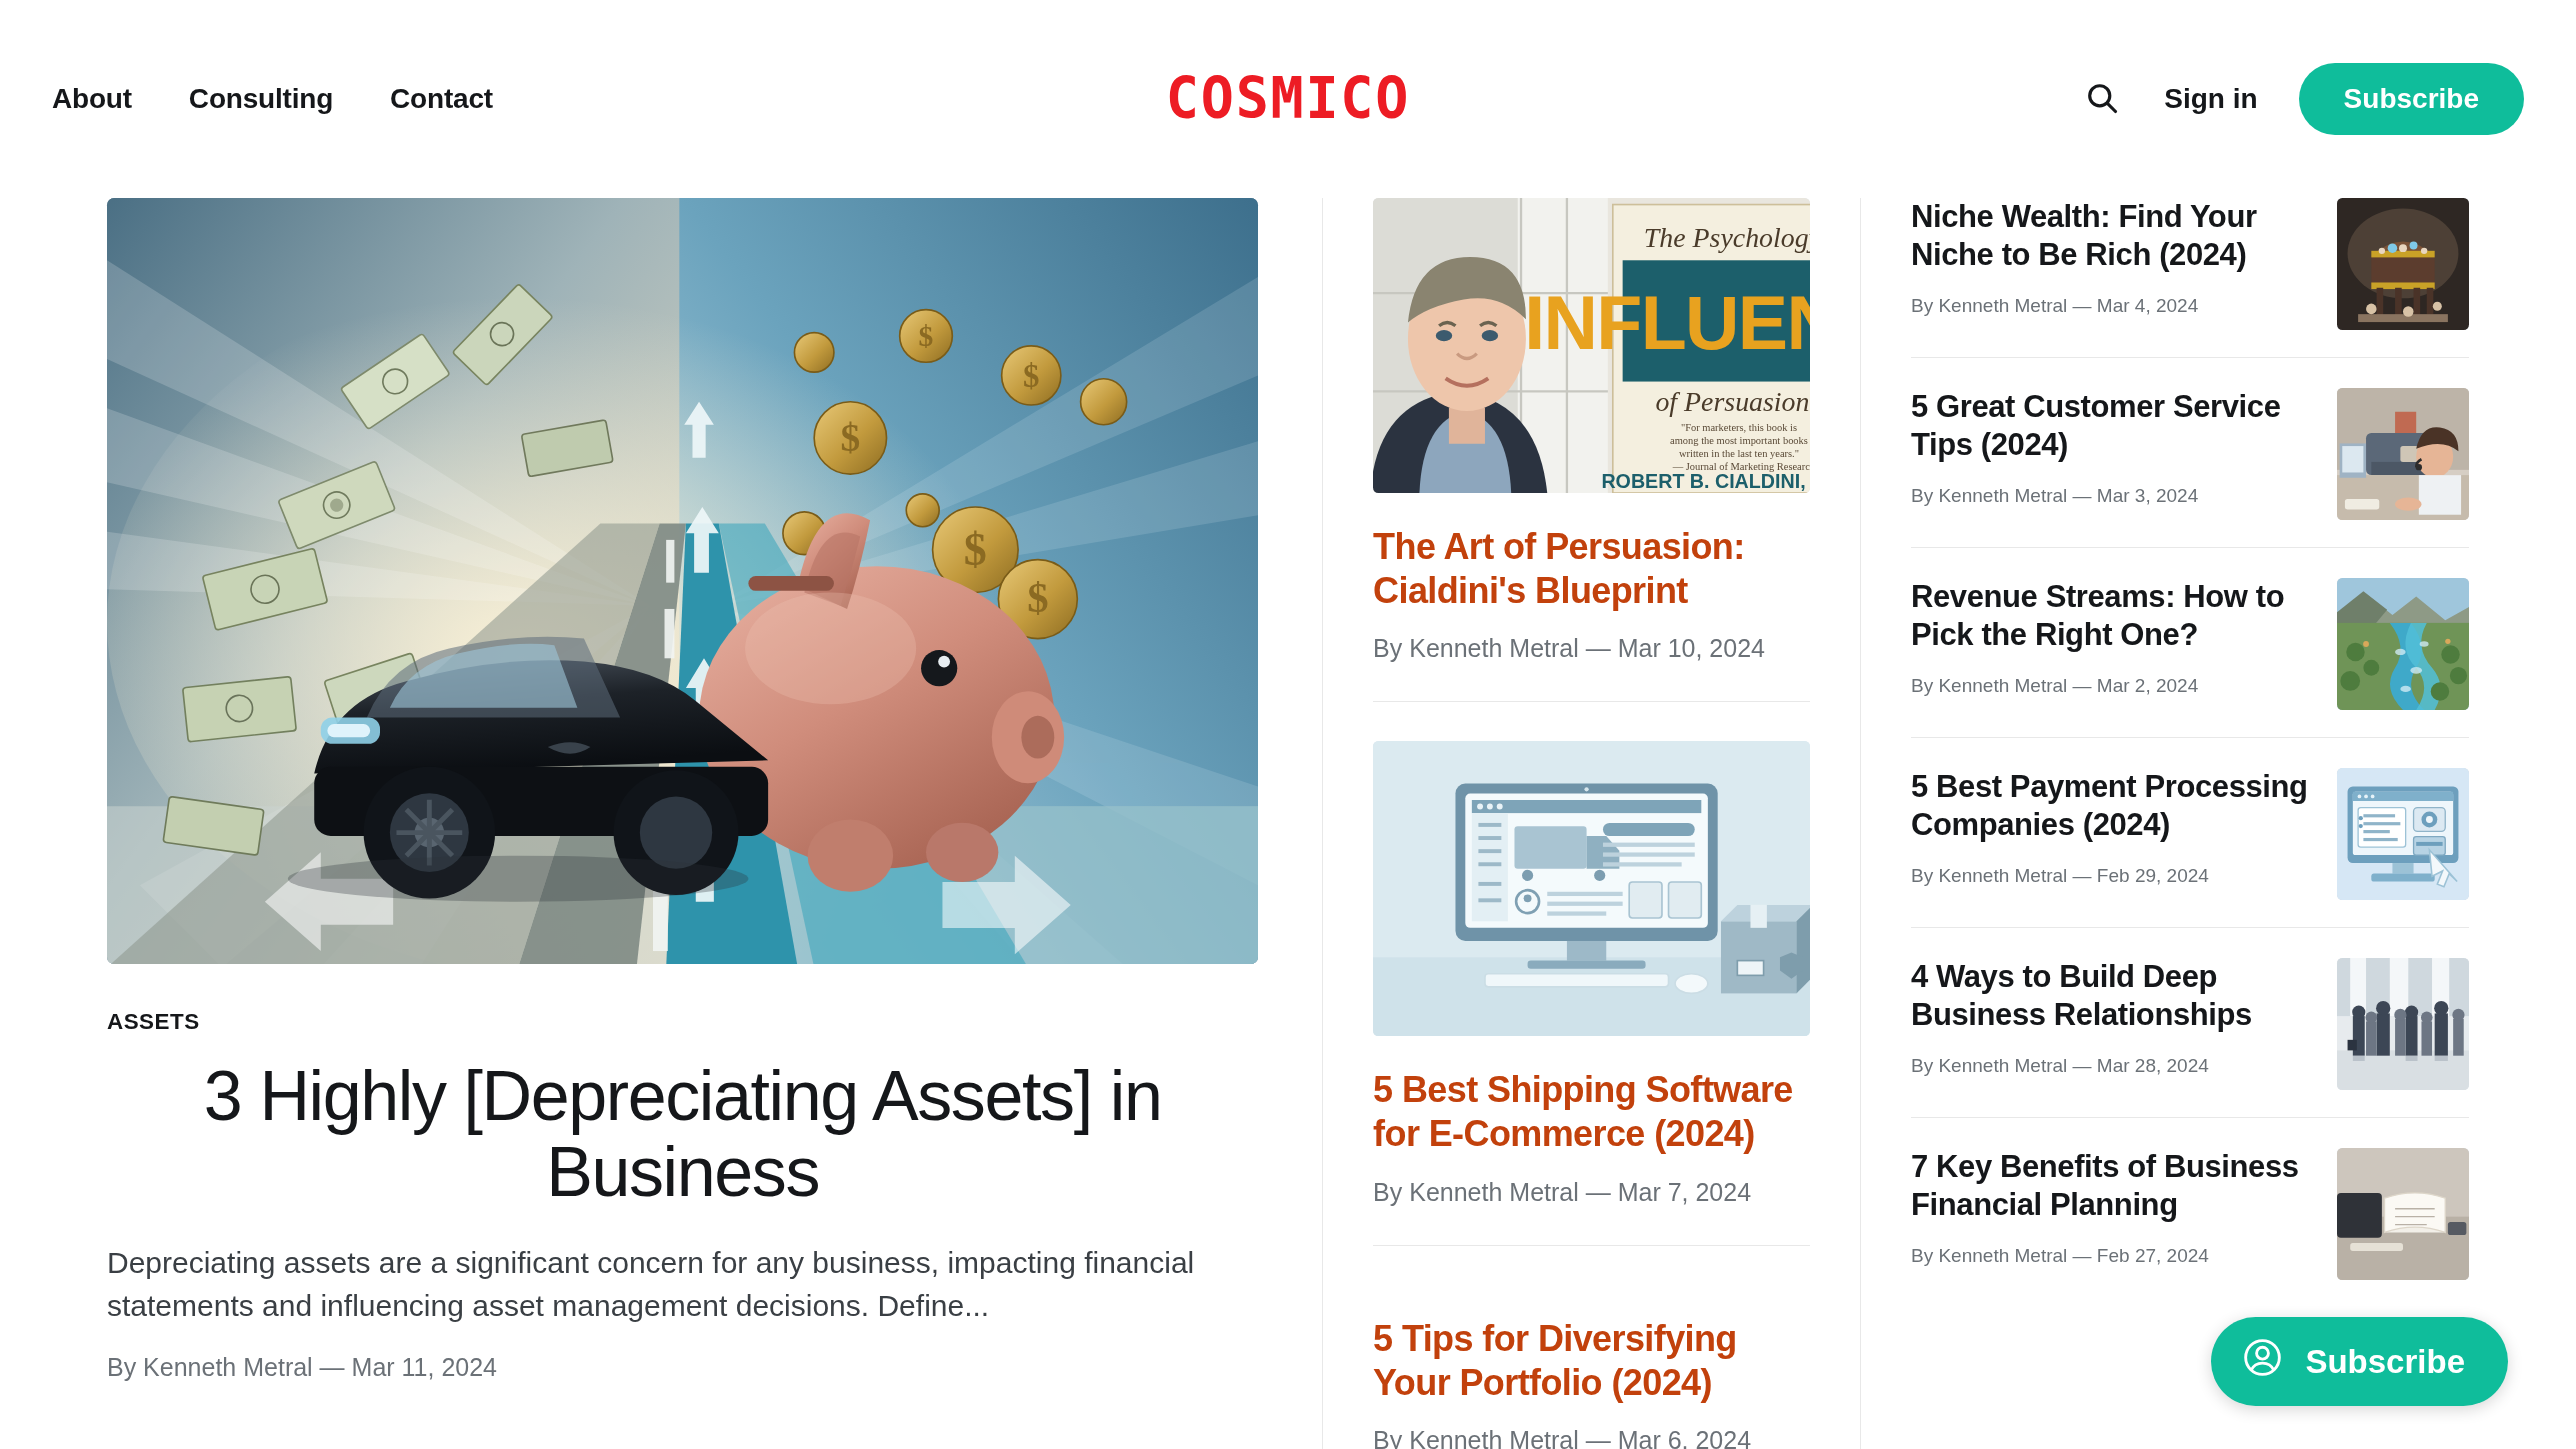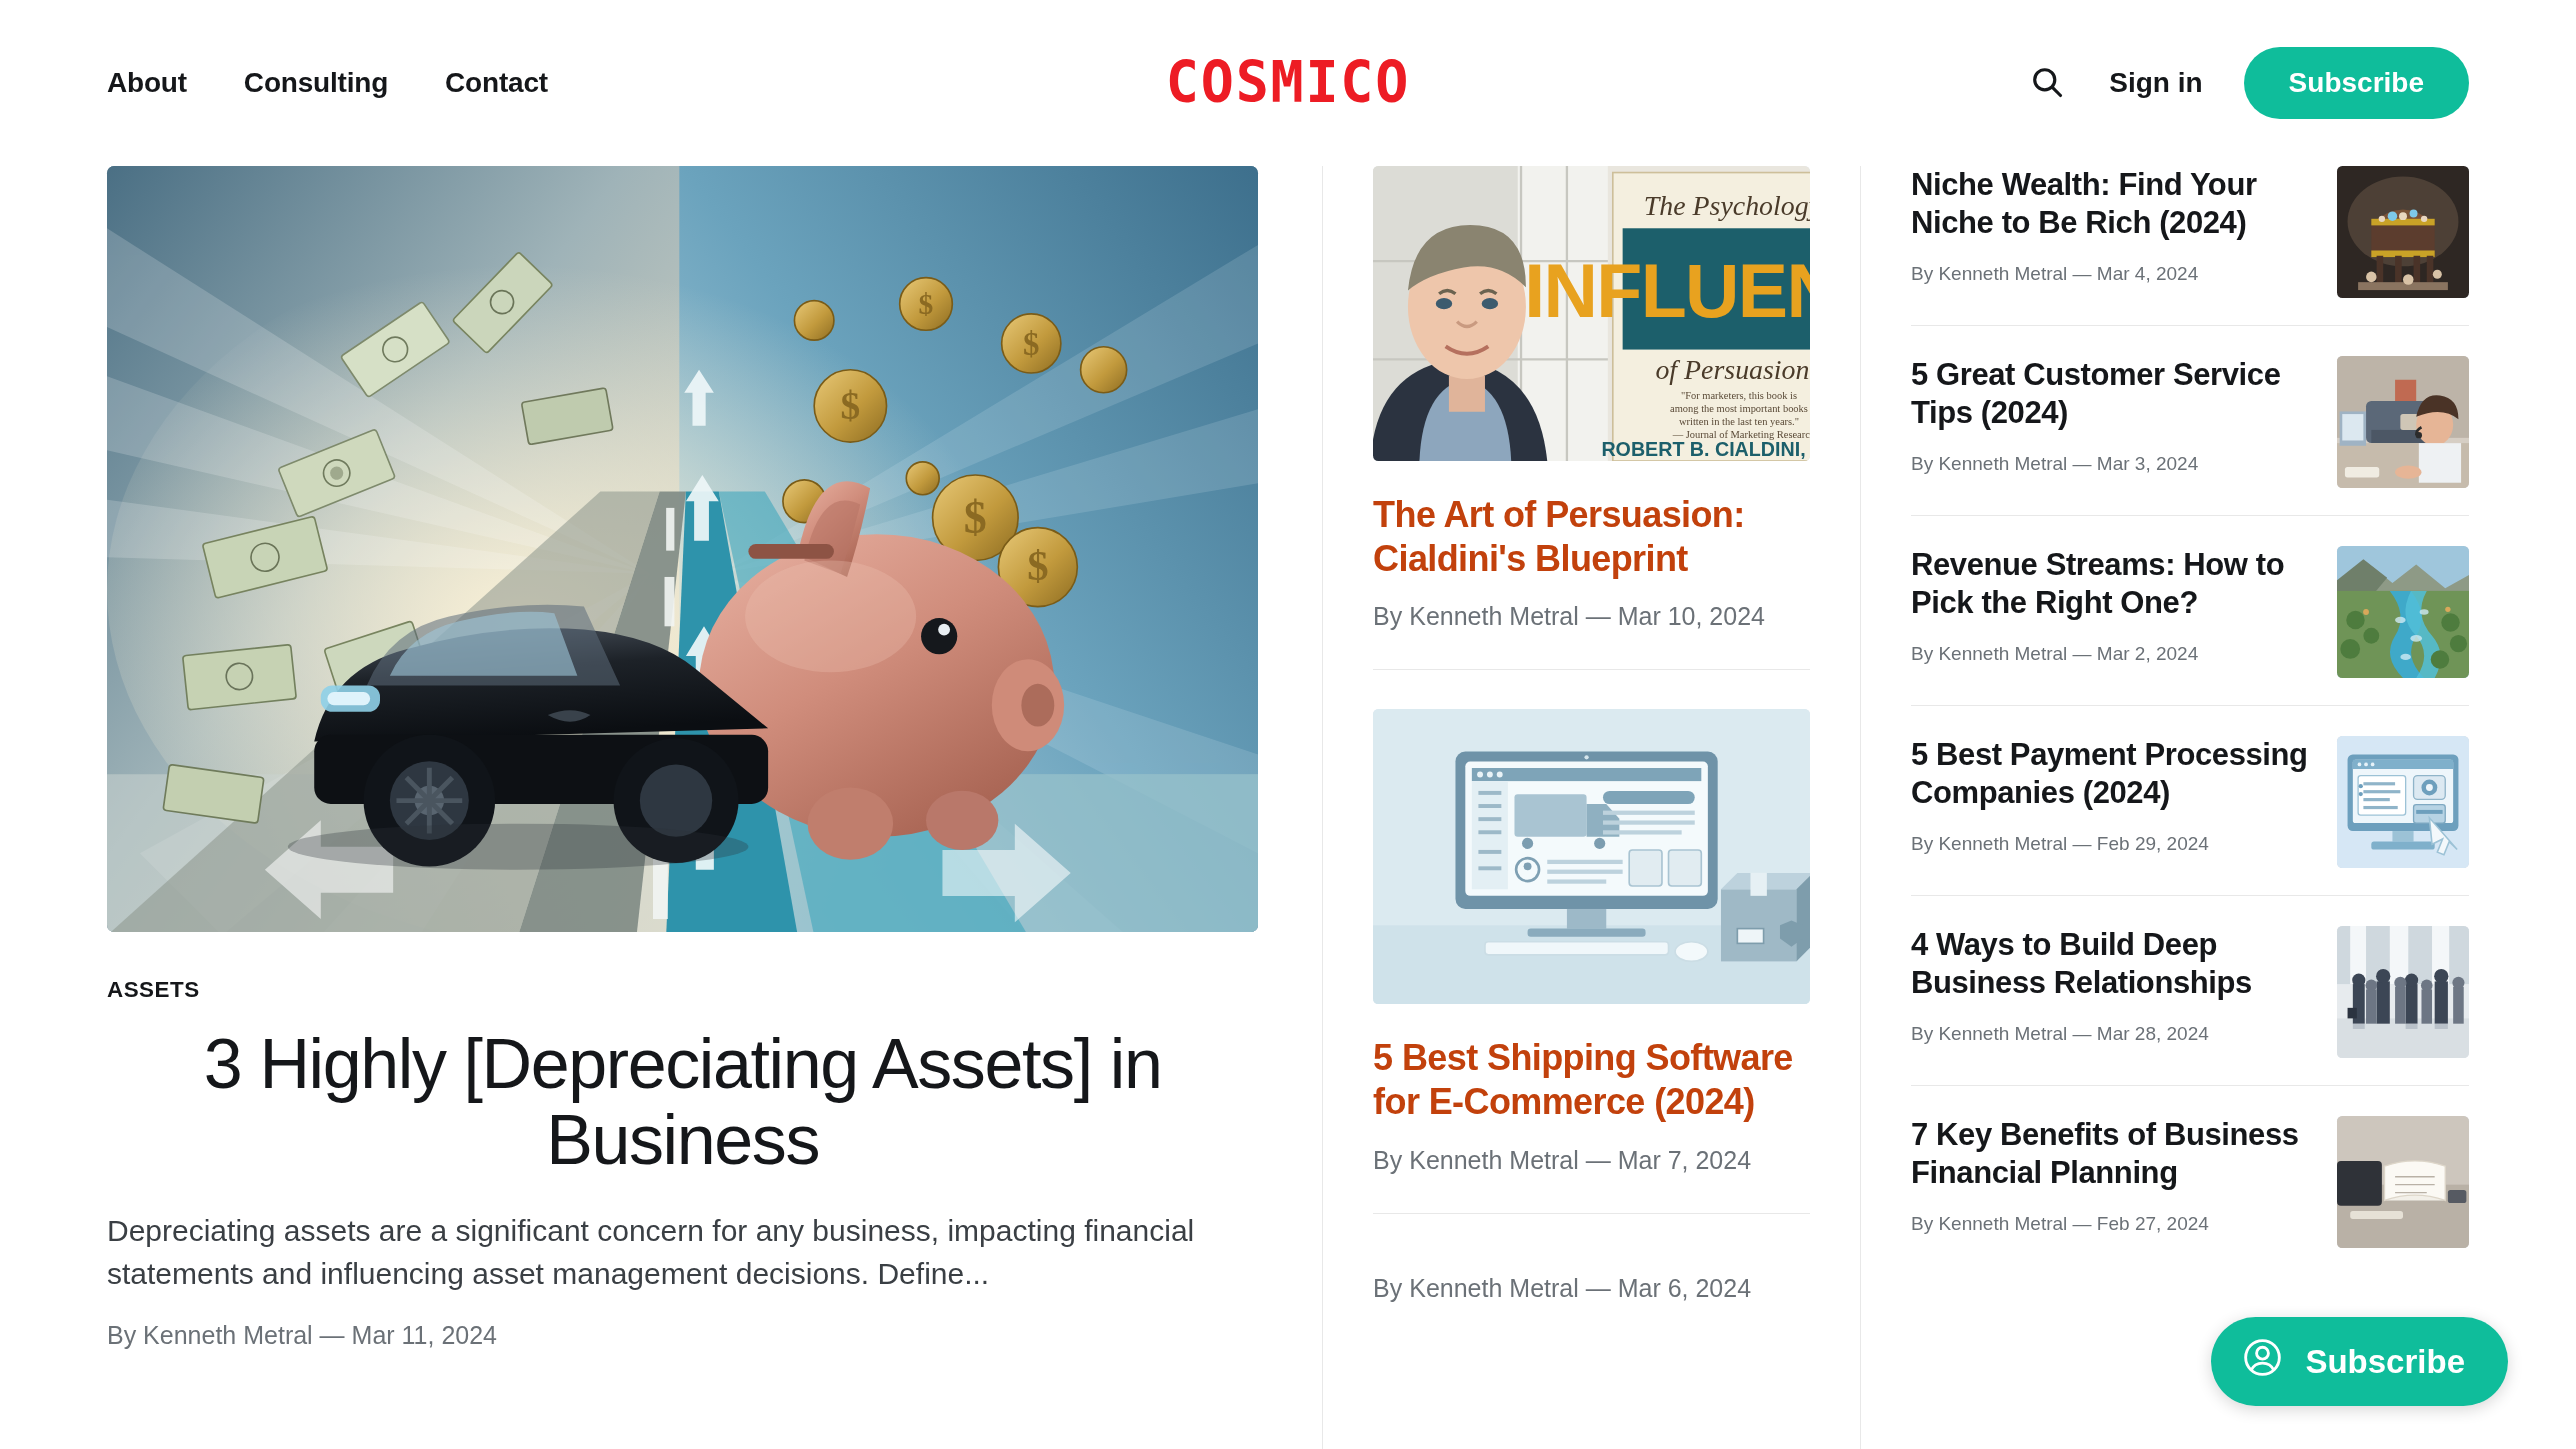--- a/index.html
+++ b/index.html
@@ -6,24 +6,24 @@
   html, body { width:2576px; height:1449px; }
   body {
     font-family:"Liberation Sans", sans-serif;
     background:#ffffff;
     color:#15171a;
     overflow:hidden;
   }
 
   
   .site-header{
-    height:166px;
+    height:198px;
     display:flex;
     align-items:center;
-    padding:0 107px;
+    padding:0 52px;
     position:relative;
     background:#fff;
   }
   .nav-left{ display:flex; align-items:center; gap:57px; }
   .nav-link{
     font-size:28px;
     font-weight:700;
     letter-spacing:-0.2px;
     color:#15171a;
     text-decoration:none;
@@ -551,20 +551,21 @@
           <rect x="262" y="100" width="10" height="14" fill="#e6f0f4"></rect>
           <rect x="254" y="134" width="16" height="9" fill="#eef5f8" stroke="#7e9dac"></rect>
           <path d="M280,132 l7,-3 l7,3 v8 l-7,5 l-7,-5 z" fill="#7e9dac"></path>
         </svg>
       </div>
       <h2 class="mid-title">5 Best Shipping Software for E-Commerce (2024)</h2>
       <div class="mid-meta">By Kenneth Metral — Mar 7, 2024</div>
     </article>
 
     <article class="mid-card">
+      <h2 class="mid-title">5 Tips for Diversifying Your Portfolio (2024)</h2>
       <div class="mid-meta">By Kenneth Metral — Mar 6, 2024</div>
     </article>
 
   </section>
 
   <div class="vdiv"></div>
 
   <aside class="side">
 
     <article class="side-card">

